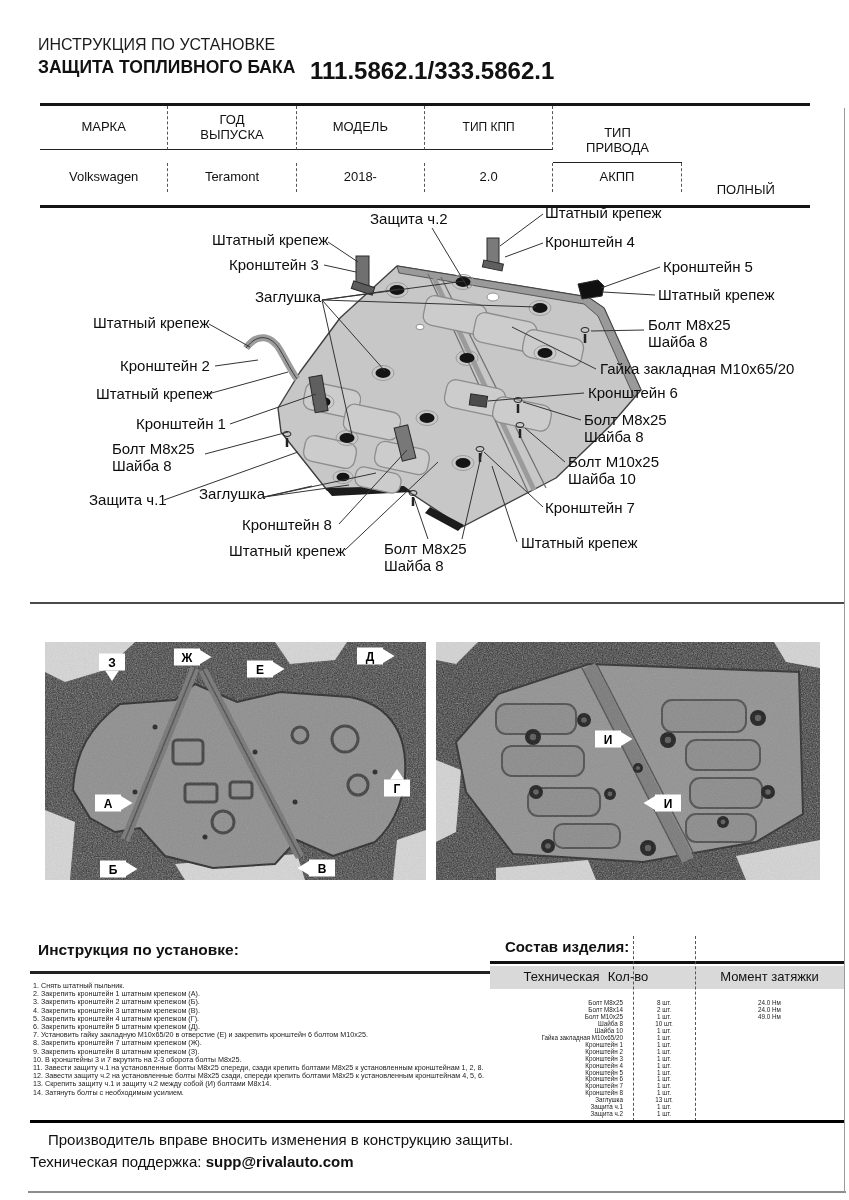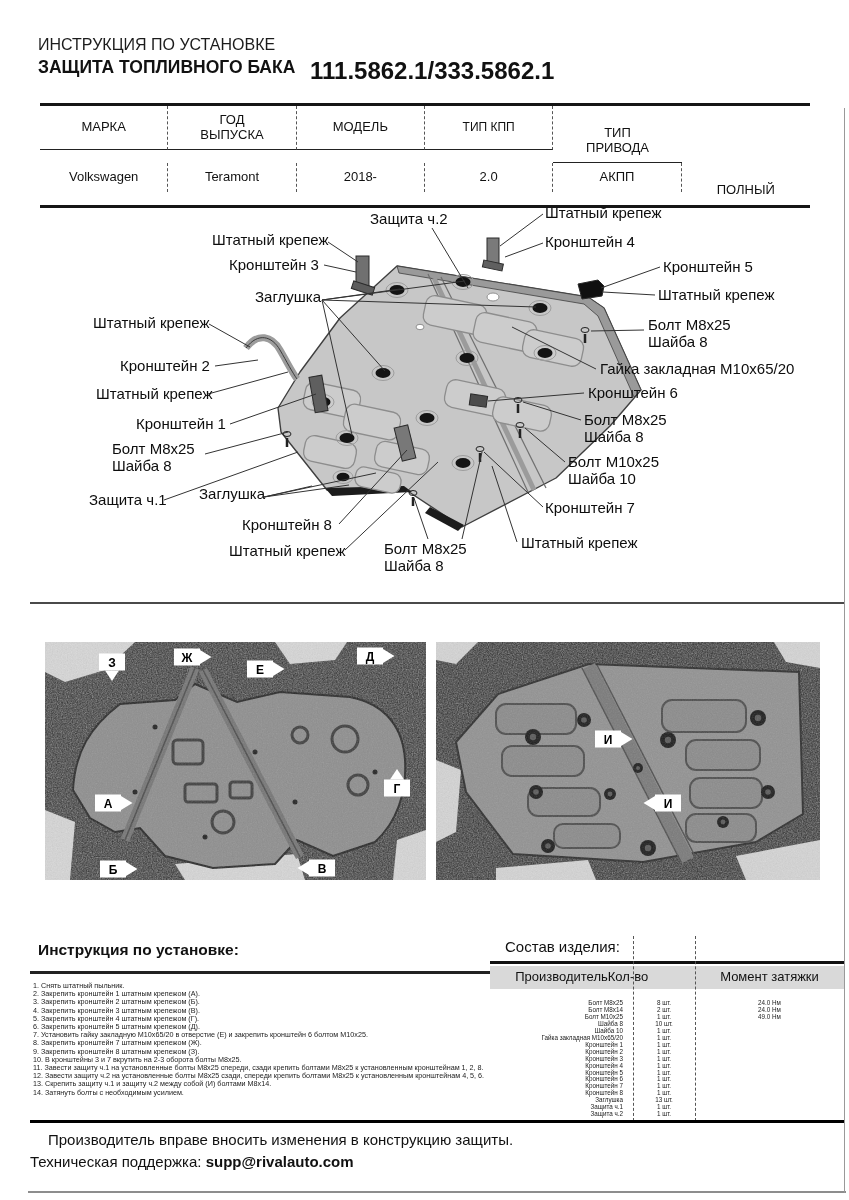--- a/index.html
+++ b/index.html
@@ -33,21 +33,21 @@
   .photo{position:absolute;top:642px;}
   #photoL-svg,#photoR-svg{display:block;}
 
   
   .install-heading{position:absolute;left:38px;top:941px;font-size:15.5px;font-weight:bold;text-align:right;}
   .install-rule{position:absolute;left:30px;top:971px;width:463px;height:2.5px;background:#222;}
   #install-steps{position:absolute;left:33px;top:982px;width:462px;}
   .step{font-size:7.2px;line-height:8.2px;color:#222;}
 
   
-  .parts-heading{position:absolute;left:505px;top:938px;font-size:15px;font-weight:normal;}
+  .parts-heading{position:absolute;left:505px;top:938px;font-size:15px;font-weight:bold;}
   .parts-rule{position:absolute;left:490px;top:961px;width:354px;height:3px;background:#111;}
   .parts-band{position:absolute;left:490px;top:966px;width:354px;height:23px;background:#d9d9d9;}
   .parts-col-h{position:absolute;top:969px;font-size:13px;color:#111;text-align:center;}
   .pch0{left:490px;width:143px;}
   .pch1{left:597px;width:62px;}
   .pch2{left:695px;width:149px;}
   .pdash{position:absolute;top:936px;height:185px;width:0;border-left:1px dashed #555;}
   #parts-rows{position:absolute;left:490px;top:1000px;width:354px;}
   .prow{display:grid;grid-template-columns:143px 62px 149px;line-height:6.95px;}
   .prow div{font-size:6.3px;color:#222;}
@@ -404,21 +404,21 @@
       <div class="step">10. В кронштейны 3 и 7 вкрутить на 2-3 оборота болты М8х25.</div>
       <div class="step">11. Завести защиту ч.1 на установленные болты М8х25 спереди, сзади крепить болтами М8х25 к установленным кронштейнам 1, 2, 8.</div>
       <div class="step">12. Завести защиту ч.2 на установленные болты М8х25 сзади, спереди крепить болтами М8х25 к установленным кронштейнам 4, 5, 6.</div>
       <div class="step">13. Скрепить защиту ч.1 и защиту ч.2 между собой (И) болтами М8х14.</div>
       <div class="step">14. Затянуть болты с необходимым усилием.</div>
     </div>
 
   <div class="parts-heading">Состав изделия:</div>
   <div class="parts-rule"></div>
   <div class="parts-band"></div>
-  <div class="parts-col-h pch0">Производитель</div>
+  <div class="parts-col-h pch0">Техническая</div>
   <div class="parts-col-h pch1">Кол-во</div>
   <div class="parts-col-h pch2">Момент затяжки</div>
   <div class="pdash" style="left:633px;"></div>
   <div class="pdash" style="left:695px;"></div>
   <div id="parts-rows">
       <div class="prow">
         <div class="pc0">Болт М8х25</div>
         <div class="pc1">8 шт.</div>
         <div class="pc2">24.0 Нм</div>
       </div>

